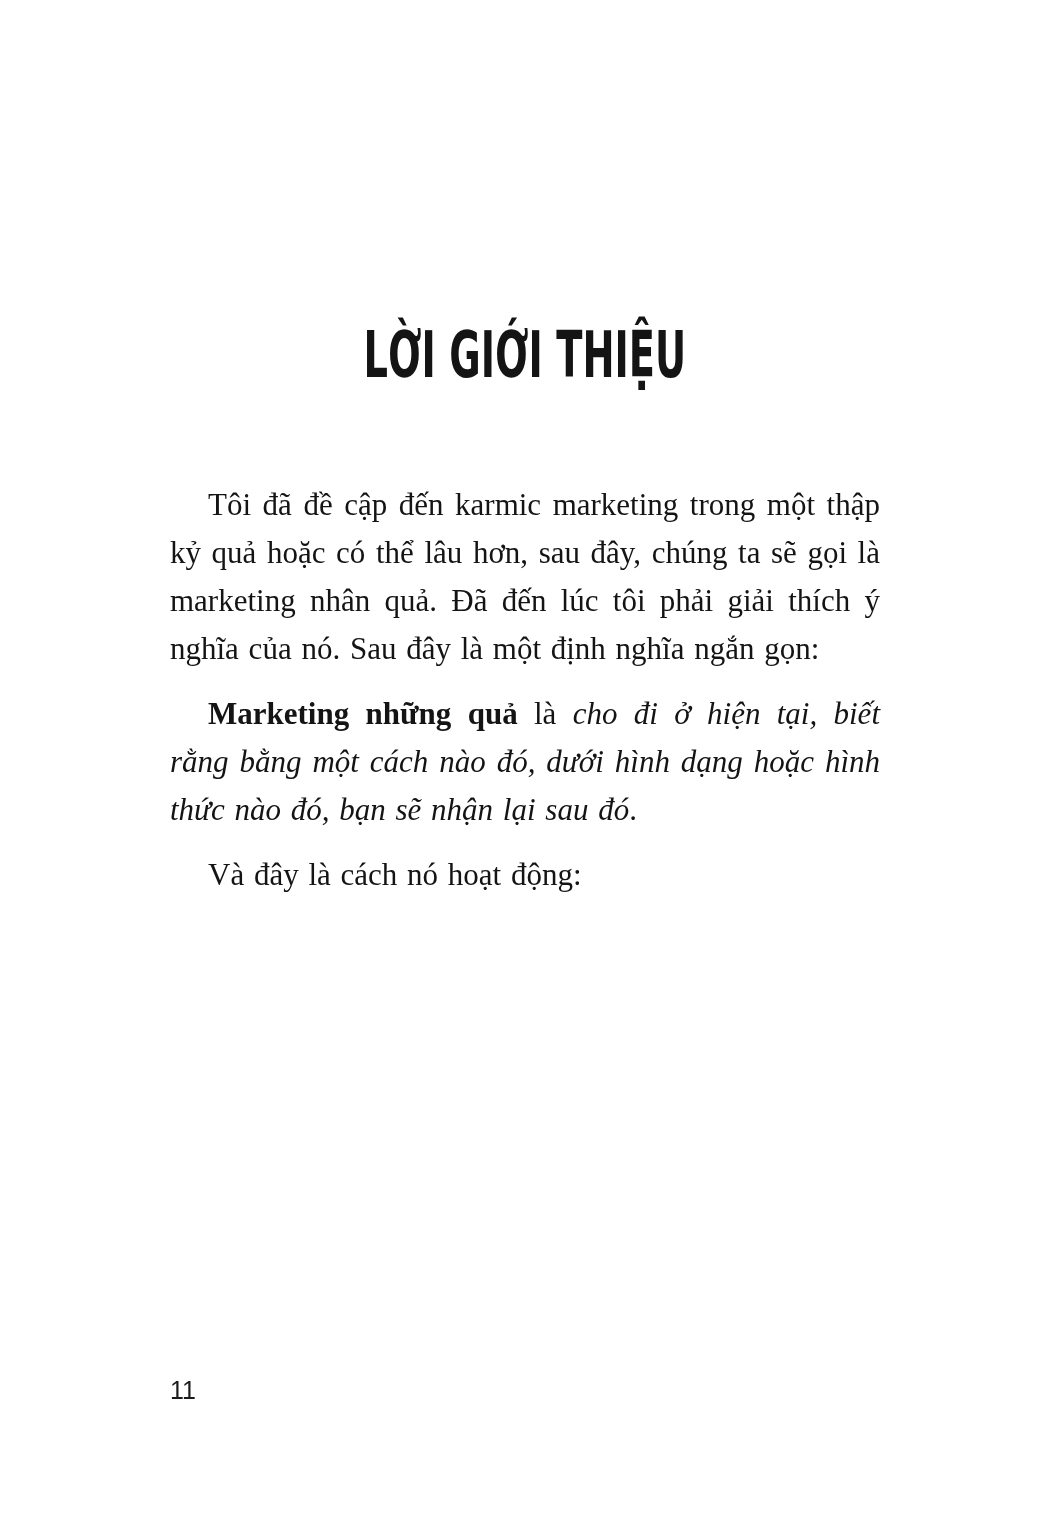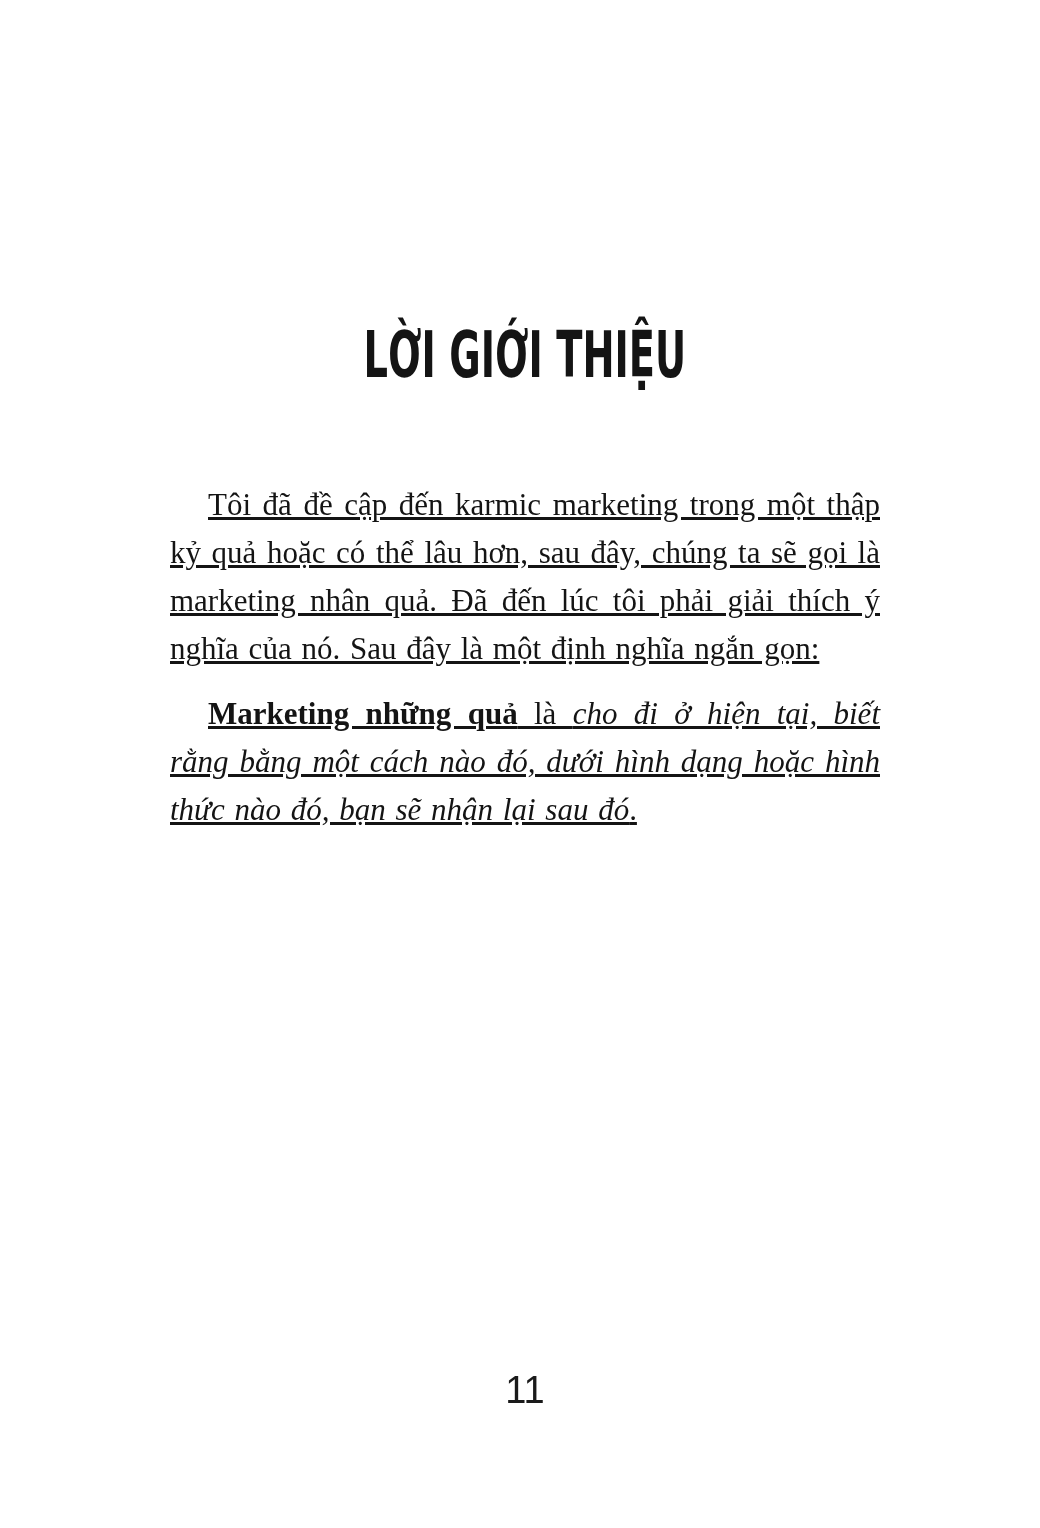--- a/index.html
+++ b/index.html
@@ -46,45 +46,45 @@
     width: 710px;
   }
   .body-text p {
     margin: 0 0 17px 0;
     font-size: 31px;
     line-height: 48px;
     text-align: justify;
     text-indent: 38px;
     color: #141414;
     word-spacing: 2px;
-    text-decoration: underline;
   }
   .body-text p span.b { font-weight: bold; }
   .body-text p span.i { font-style: italic; }
   .page-number {
     position: absolute;
     top: 1374px;
     left: 170px;
     width: 710px;
-    text-align: center;
+    text-align: left;
     font-family: "Liberation Sans", sans-serif;
-    font-size: 38px;
+    font-size: 25px;
     line-height: 32px;
     color: #1a1a1a;
   }
 </style>
 </head>
 <body>
 
 <div class="sheet">
 
   <h1 class="chapter-title">
     <span class="squeeze">LỜI GIỚI THIỆU</span>
   </h1>
 
   <main class="body-text" id="paragraphs">
       <p><span>Tôi đã đề cập đến karmic marketing trong một thập kỷ quả hoặc có thể lâu hơn, sau đây, chúng ta sẽ gọi là marketing nhân quả. Đã đến lúc tôi phải giải thích ý nghĩa của nó. Sau đây là một định nghĩa ngắn gọn:</span></p>
       <p><span class="b">Marketing những quả</span><span> là </span><span class="i">cho đi ở hiện tại, biết rằng bằng một cách nào đó, dưới hình dạng hoặc hình thức nào đó, bạn sẽ nhận lại sau đó</span><span>.</span></p>
+      <p><span>Và đây là cách nó hoạt động:</span></p>
     </main>
 
   <div class="page-number">11</div>
 
 </div>
 
 </body></html>

